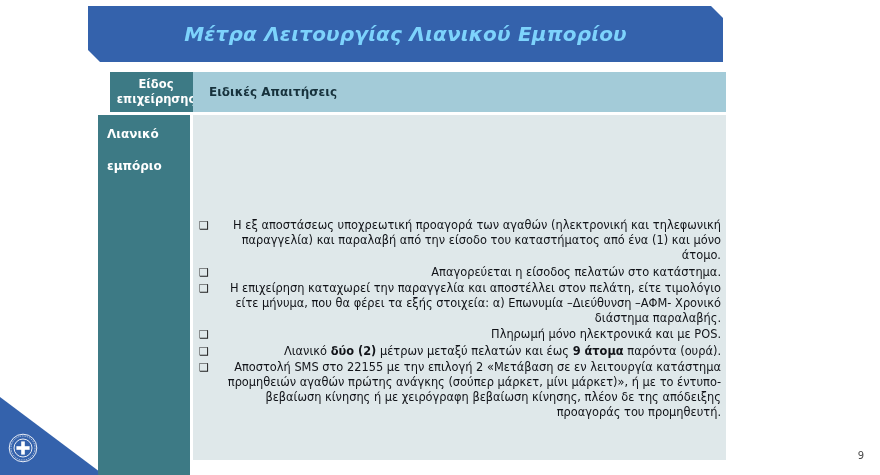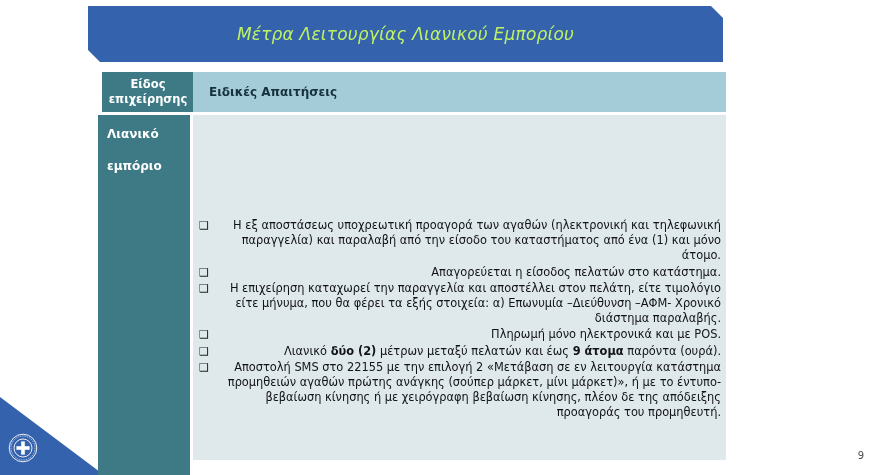--- a/index.html
+++ b/index.html
@@ -54,43 +54,43 @@
     height: 56px;
     background: #3462ac;
     clip-path: polygon(0 0, calc(100% - 12px) 0, 100% 12px, 100% 100%, 12px 100%, 0 calc(100% - 12px));
     display: flex;
     flex-direction: column;
     align-items: center;
     justify-content: center;
     z-index: 3;
   }
   .title-line {
-    color: #bef264;
+    color: #7dd3fc;
     font-style: italic;
-    font-weight: normal;
-    font-size: 17px;
+    font-weight: bold;
+    font-size: 20px;
     line-height: 22px;
     letter-spacing: 0.2px;
     text-align: center;
     white-space: nowrap;
   }
 
   
   .table-wrap {
     position: absolute;
     left: 98px;
     top: 72px;
     width: 628px;
     height: 394px;
     z-index: 2;
   }
 
   .col-head-left {
     position: absolute;
-    left: 4px;
+    left: 12px;
     top: 0;
     width: 92px;
     height: 40px;
     background: #3d7a85;
     display: flex;
     flex-direction: column;
     align-items: center;
     justify-content: center;
     box-sizing: border-box;
   }

